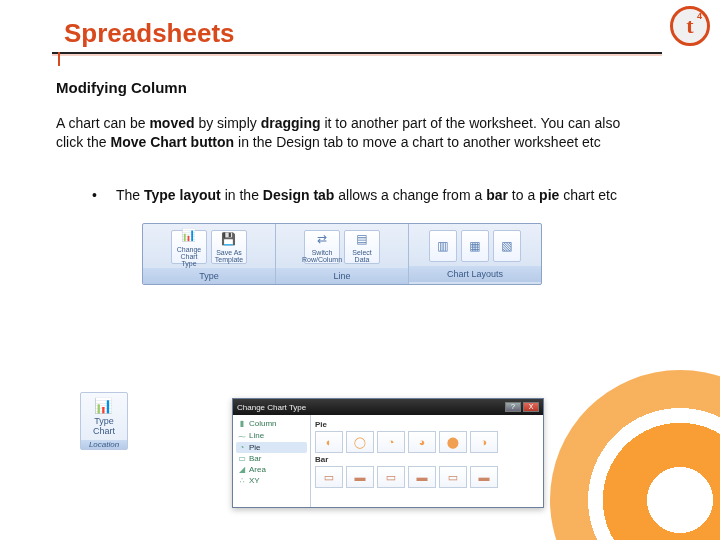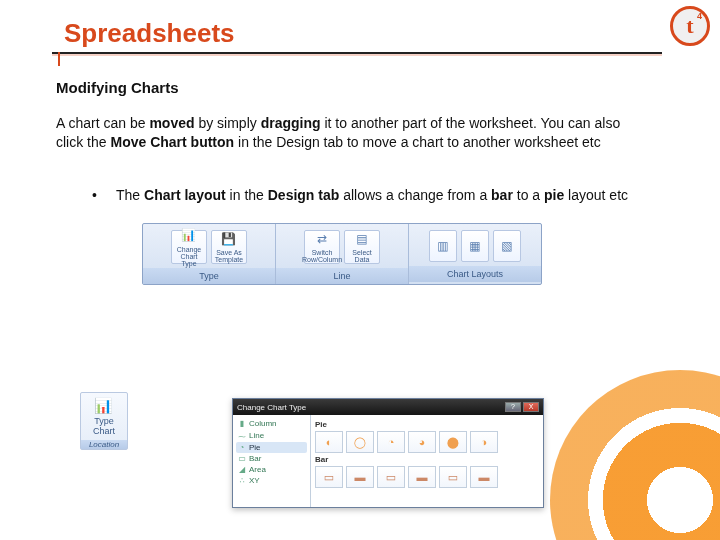--- a/index.html
+++ b/index.html
@@ -232,31 +232,31 @@
   <span class="t">t</span>
   <span class="sup">4</span>
 </div>
 
 <div class="title">Spreadsheets</div>
 <div class="rule-dark"></div>
 <div class="rule-tick"></div>
 <div class="rule-accent"></div>
 
 <div class="content">
-  <h3>Modifying Charts</h3>
+  <h3>Modifying Column</h3>
 
 
   <div class="para">
     <span>A chart can be </span><b>moved</b><span> by simply </span><b>dragging</b><span> it to another part of the worksheet. You can also click the </span><b>Move Chart button</b><span> in the Design tab to move a chart to another worksheet etc</span>
   </div>
 
   <div class="bullet-row">
     <div class="b">•</div>
     <div class="t">
-      <span>The </span><b>Chart layout</b><span> in the </span><b>Design tab</b><span> allows a change from a </span><b>bar</b><span> to a </span><b>pie</b><span> layout etc</span>
+      <span>The </span><b>Type layout</b><span> in the </span><b>Design tab</b><span> allows a change from a </span><b>bar</b><span> to a </span><b>pie</b><span> chart etc</span>
     </div>
   </div>
 
   <div class="ribbon">
     <div class="ribbon-group">
       <div class="ribbon-btns">
         <div class="rb">
           <span class="rb-ico">📊</span>
           <span class="rb-lbl">Change Chart Type</span>
         </div>

